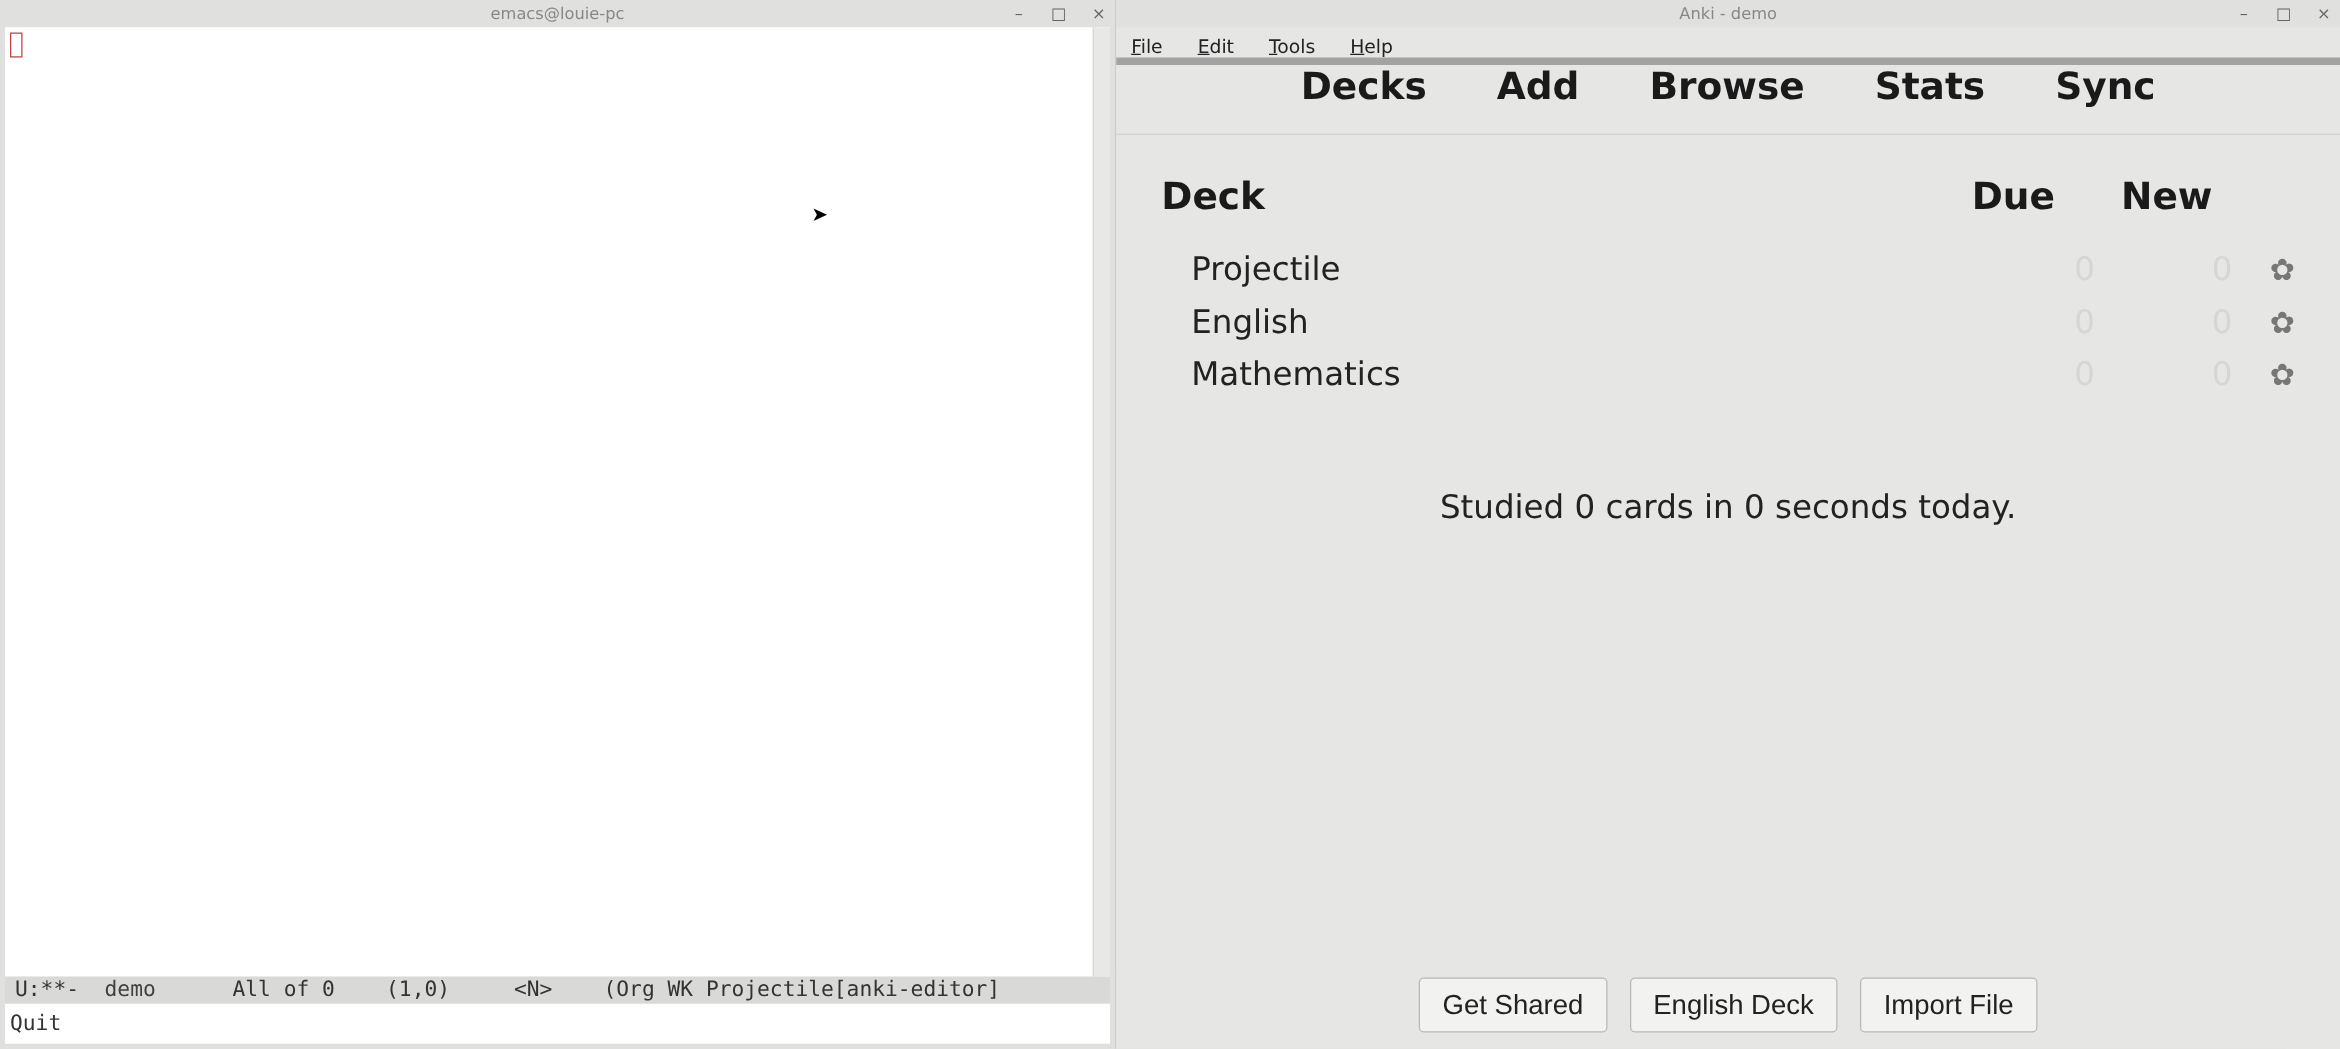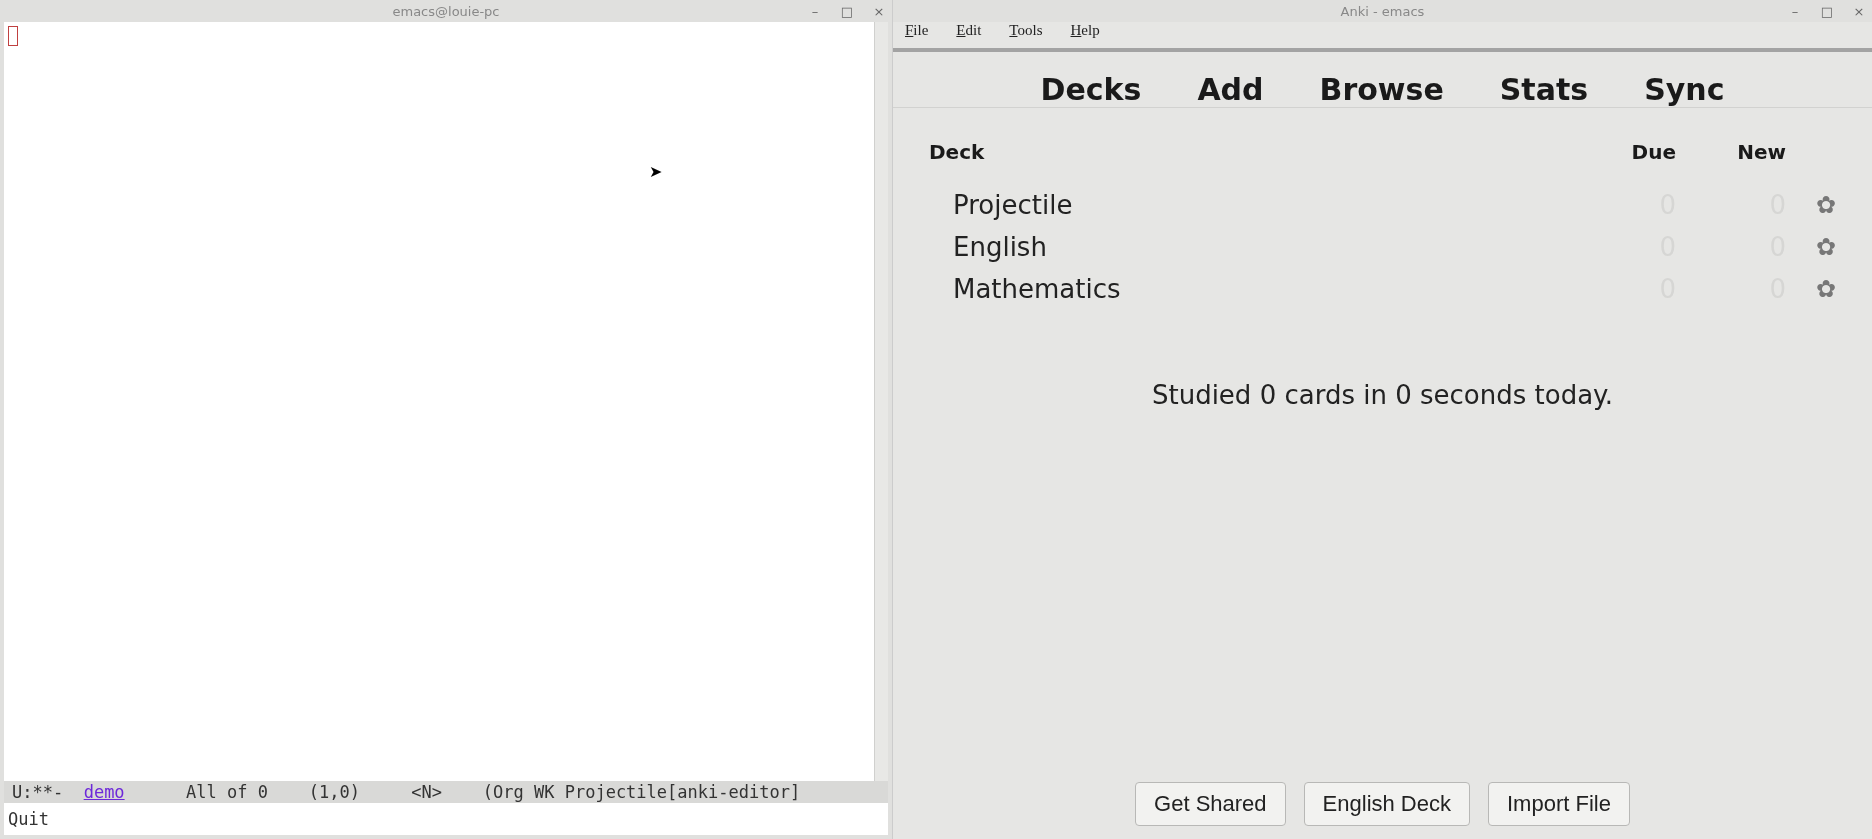--- a/index.html
+++ b/index.html
@@ -90,21 +90,21 @@
     background: #d9d9d7;
     font-family: "DejaVu Sans Mono", "Liberation Mono", monospace;
     font-size: 17px;
     color: #333;
     display: flex;
     align-items: center;
     white-space: pre;
     padding: 0 8px;
     margin: 0 4px;
   }
-  .emacs-modeline .buf-name { color: #6d28d9; text-decoration: underline; }
+  .emacs-modeline .buf-name { color: #404040; }
   .emacs-minibuffer {
     height: 22px;
     background: #ffffff;
     font-family: "DejaVu Sans Mono", "Liberation Mono", monospace;
     font-size: 17px;
     color: #333;
     padding: 16px 4px;
     margin: 0 4px 4px 4px;
     display: flex;
     align-items: center;
@@ -115,57 +115,57 @@
     flex: 1;
     height: 100%;
     background: #e6e6e4;
     display: flex;
     flex-direction: column;
   }
   .anki-menubar {
     height: 30px;
     background: #e6e6e4;
     display: flex;
-    align-items: flex-start;
+    align-items: flex-end;
     padding: 0 12px;
     gap: 28px;
     font-size: 15px;
     color: #222;
-    border-bottom: 4px solid #a3a3a3;
-    font-family: Liberation Serif, serif;
+    border-bottom: 6px solid #a3a3a3;
   }
   .anki-menubar .menu-item .ul { text-decoration: underline; }
   .anki-toolbar {
     height: 56px;
     background: #e6e6e4;
     border-bottom: 1px solid #d2d2d0;
     display: flex;
     justify-content: center;
-    align-items: flex-end;
+    align-items: flex-start;
     gap: 56px;
   }
   .anki-toolbar .tool-link {
     font-size: 30px;
     font-weight: 700;
     color: #1a1a1a;
   }
   .anki-main {
     flex: 1;
     background: #e6e6e4;
     padding: 24px 36px 0 36px;
     display: flex;
     flex-direction: column;
   }
   .deck-header {
     display: flex;
     align-items: center;
-    font-size: 20px;
+    font-size: 30px;
     font-weight: 700;
     color: #1a1a1a;
     padding: 8px 0 20px 0;
+    gap: 16px;
   }
   .deck-header .col-deck { flex: 1; }
   .deck-header .col-due  { width: 90px; text-align: right; }
   .deck-header .col-new  { width: 110px; text-align: right; }
   .deck-header .col-gear { width: 50px; }
   .deck-row {
     display: flex;
     align-items: center;
     font-size: 26px;
     color: #222;
@@ -223,21 +223,21 @@
 
     <div class="emacs-modeline"><span>U:**-  </span><span class="buf-name">demo</span><span>      All of 0    (1,0)     &lt;N&gt;    (Org WK Projectile[anki-editor]</span></div>
 
     <div class="emacs-minibuffer">
       <span>Quit</span>
     </div>
   </div>
 
   <div class="anki-window">
     <div class="titlebar">
-      <span class="title-text">Anki - emacs</span>
+      <span class="title-text">Anki - demo</span>
       <div class="win-controls">
         <span class="win-btn">–</span>
         <span class="win-btn">□</span>
         <span class="win-btn">×</span>
       </div>
     </div>
 
     <div class="anki-menubar">
       <span class="menu-item"><span class="ul">F</span><span>ile</span></span>
       <span class="menu-item"><span class="ul">E</span><span>dit</span></span>

